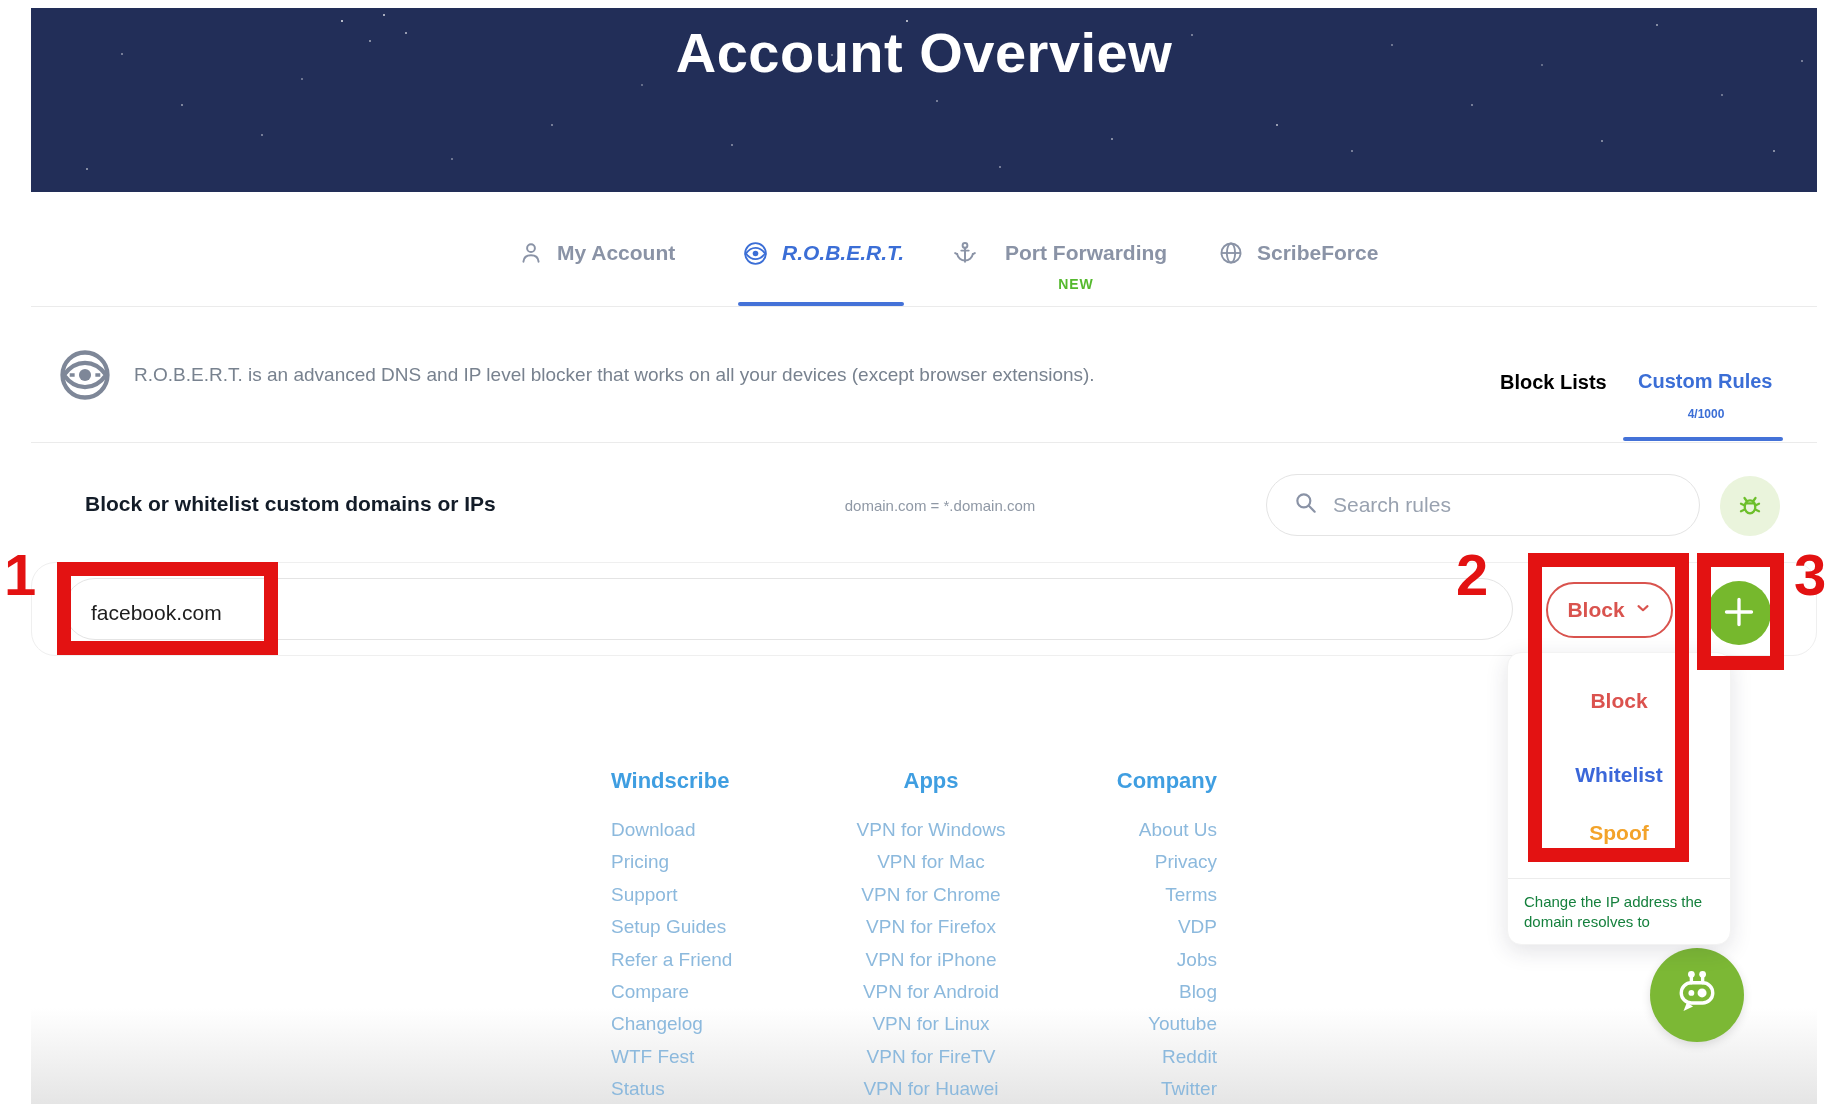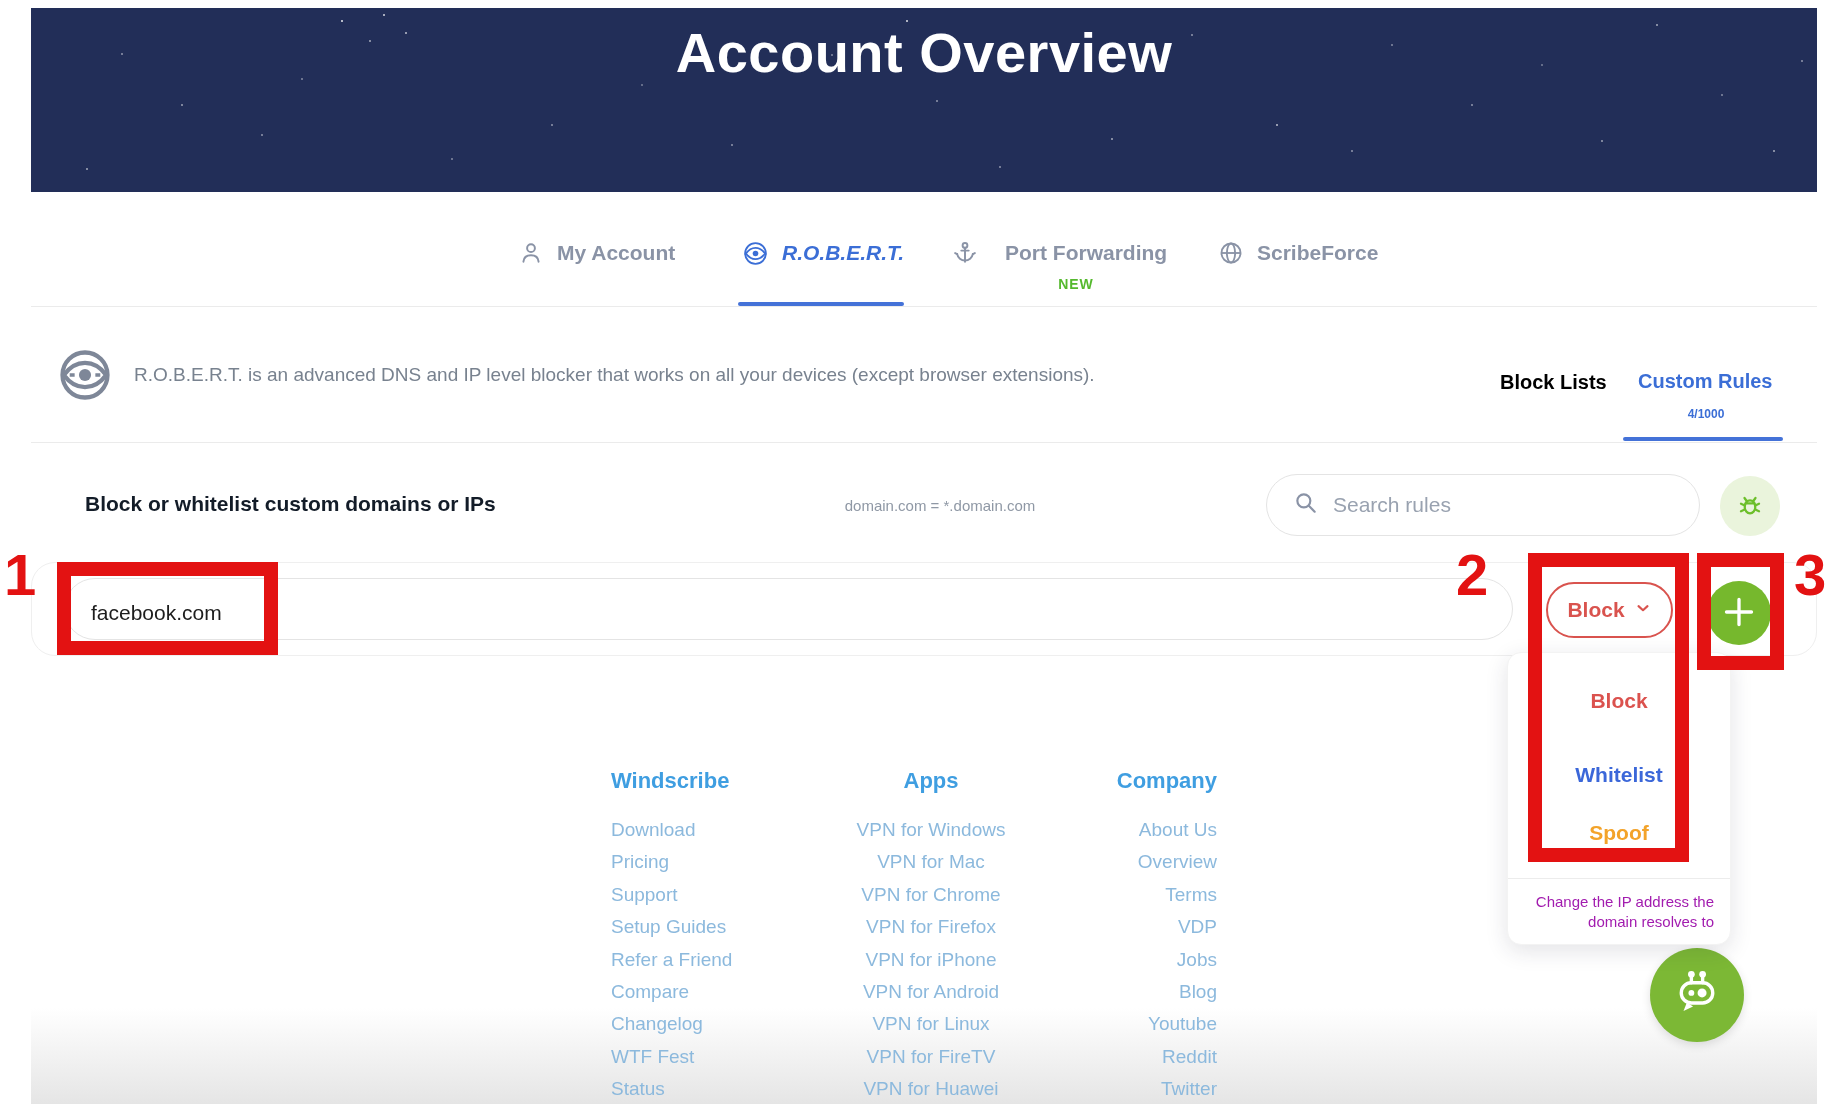--- a/index.html
+++ b/index.html
@@ -65,22 +65,22 @@
             font-family:"Liberation Sans",sans-serif;}
   .plus-btn{position:absolute;left:1707px;top:581px;width:64px;height:64px;border-radius:50%;border:none;
             background:#76b82d;display:flex;align-items:center;justify-content:center;cursor:pointer;}
 
   
   .dropdown{position:absolute;left:1507px;top:652px;width:224px;height:293px;background:#fff;border-radius:14px;
             border:1px solid #f3f3f3;box-shadow:0 6px 22px rgba(40,40,60,.13);box-sizing:border-box;z-index:20;}
   .dd-opt{position:absolute;left:0;width:100%;text-align:center;font-size:21px;font-weight:600;cursor:pointer;line-height:26px;}
   .dd-opt.o0{top:35px;} .dd-opt.o1{top:101px;margin-top:8px;} .dd-opt.o2{top:167px;}
   .dd-divider{position:absolute;left:0;top:225px;width:100%;height:1px;background:#ececec;}
-  .dd-caption{position:absolute;left:16px;right:16px;top:239px;text-align:right;font-size:15px;
-              line-height:20px;color:#a21caf;}
+  .dd-caption{position:absolute;left:16px;right:16px;top:239px;text-align:left;font-size:15px;
+              line-height:20px;color:#15803d;}
 
   
   .bottom-fade{position:absolute;left:31px;top:1008px;width:1786px;height:96px;z-index:1;
                background:linear-gradient(180deg,rgba(233,233,233,0) 0%,#e5e5e5 100%);}
   .fcol{position:absolute;top:768px;z-index:2;}
   .fcol h3{margin:0 0 20px 0;font-size:22px;font-weight:700;color:#3f9ee1;}
   .fcol a{display:block;font-size:19px;line-height:32.4px;color:#8cb9dd;text-decoration:none;cursor:pointer;}
   .fcol.c0{left:611px;width:220px;text-align:left;}
   .fcol.c1{left:821px;width:220px;text-align:center;}
   .fcol.c2{left:1000px;width:217px;text-align:right;}
@@ -246,21 +246,21 @@
     <a>VPN for iPhone</a>
     <a>VPN for Android</a>
     <a>VPN for Linux</a>
     <a>VPN for FireTV</a>
     <a>VPN for Huawei</a>
   </div>
 
   <div class="fcol c2">
     <h3>Company</h3>
     <a>About Us</a>
-    <a>Overview</a>
+    <a>Privacy</a>
     <a>Terms</a>
     <a>VDP</a>
     <a>Jobs</a>
     <a>Blog</a>
     <a>Youtube</a>
     <a>Reddit</a>
     <a>Twitter</a>
   </div>
 
   <button class="chat-fab">

